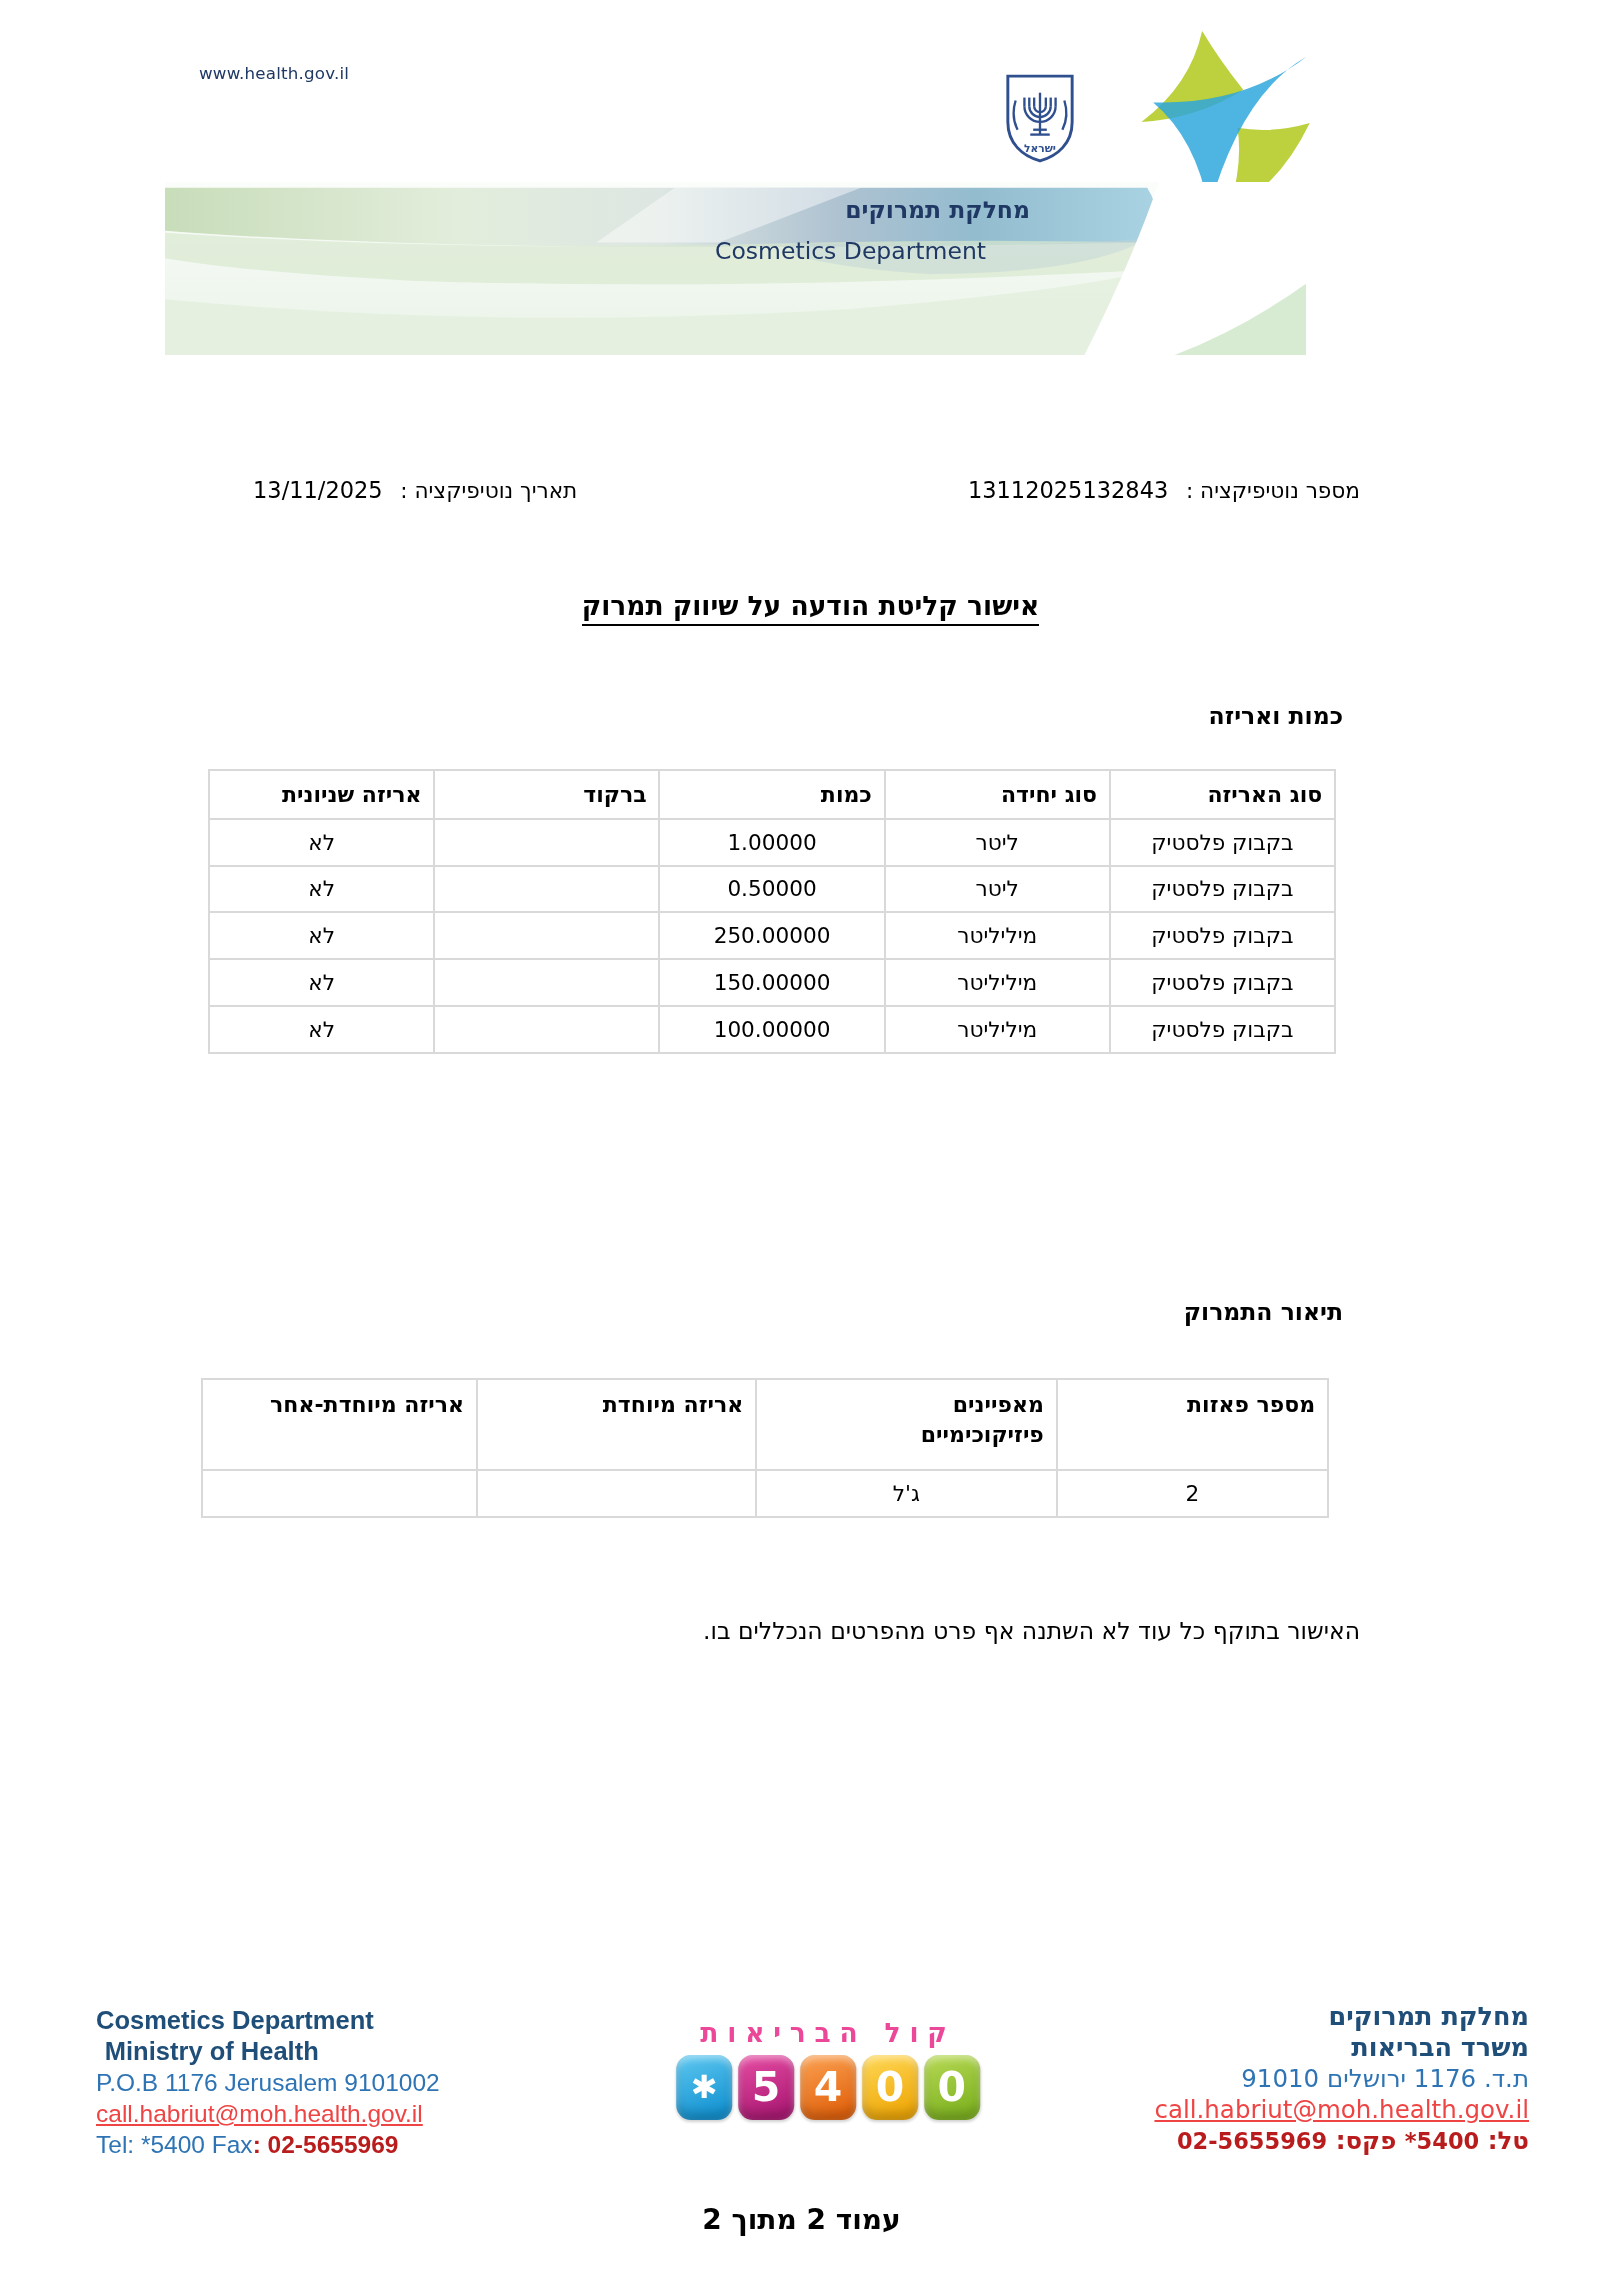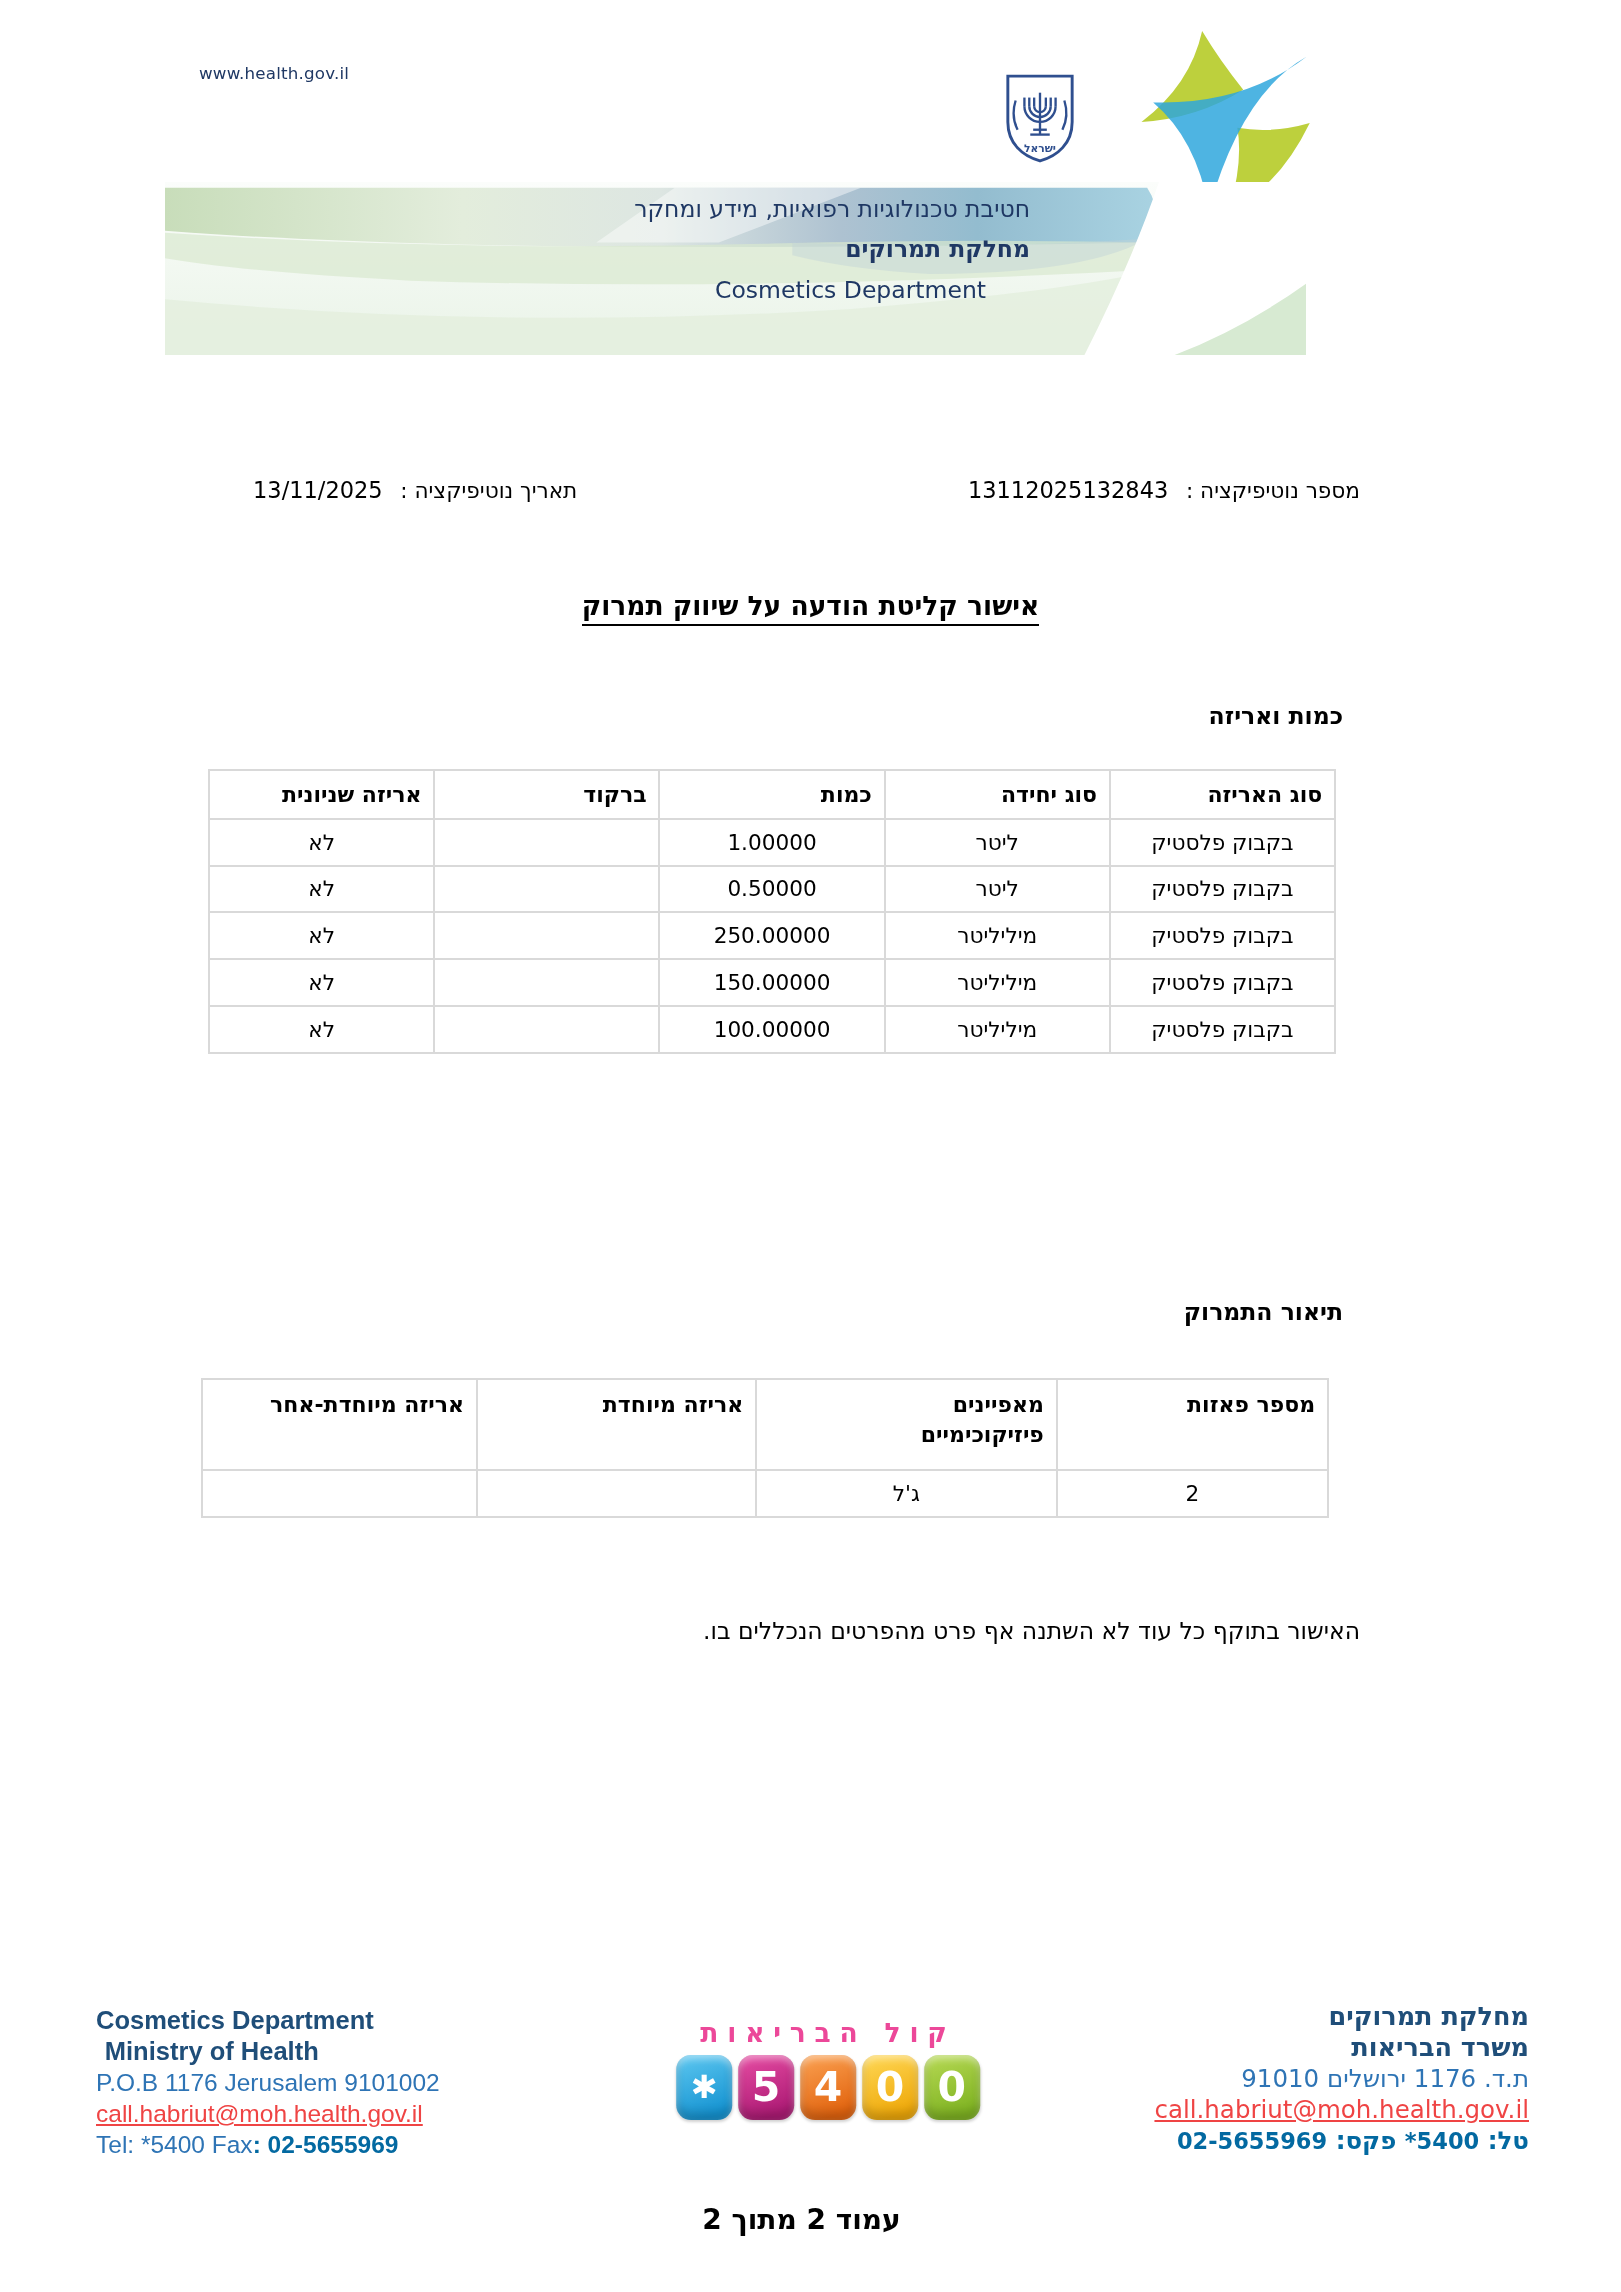--- a/index.html
+++ b/index.html
@@ -44,21 +44,21 @@
   .note{position:absolute;right:261px;top:1617px;direction:rtl;font-size:23.5px;}
   
   .footer-left{position:absolute;left:96px;top:2005px;font-family:"Liberation Sans","DejaVu Sans",sans-serif;
     font-size:24.5px;line-height:31px;color:#2e74b5;}
   .footer-left .fbold{font-weight:bold;color:#1f4e79;font-size:25.5px;}
   .footer-left .indent{padding-left:8.8px;}
   .footer-right{position:absolute;right:92px;top:2001px;text-align:right;direction:rtl;
     font-size:24.5px;line-height:31px;color:#2e74b5;}
   .footer-right .fbold{font-weight:bold;color:#1f4e79;font-size:25.5px;}
   .email-link{color:#ef4444;text-decoration:underline;cursor:pointer;}
-  .tel-bold{font-weight:bold;color:#0369a1;}
+  .tel-bold{font-weight:bold;color:#b91c1c;}
   .footer-center{position:absolute;left:828px;top:2017px;transform:translateX(-50%);text-align:center;}
   .kol-caption{color:#ec4899;font-weight:bold;font-size:26.5px;letter-spacing:8.8px;direction:rtl;white-space:nowrap;}
   .tiles{display:flex;direction:ltr;gap:5.9px;justify-content:center;margin-top:6.9px;}
   .tile{width:56px;height:65px;border-radius:14.7px;display:flex;align-items:center;justify-content:center;
     color:#fff;font-weight:bold;font-size:41px;
     box-shadow:inset 0 -7.8px 9.8px rgba(0,0,0,.18), inset 0 3.9px 7.8px rgba(255,255,255,.45), 0 2px 2.9px rgba(0,0,0,.18);}
   .tile-blue{background:linear-gradient(160deg,#56c2ed 10%,#1694d2 85%);font-size:32px;}
   .tile-magenta{background:linear-gradient(160deg,#e0479e 10%,#ad1b75 85%);}
   .tile-orange{background:linear-gradient(160deg,#f89b4b 10%,#e2640f 85%);}
   .tile-yellow{background:linear-gradient(160deg,#fdd34e 10%,#efa90a 85%);}
@@ -127,21 +127,20 @@
       <rect x="0" y="0" width="1164" height="177" fill="url(#bgGrad)"></rect>
       <path d="M0,6 H1002 Q1020,34 1002,62 Q600,70 300,64 Q100,58 0,50 Z" fill="url(#bandGrad)"></path>
       <path d="M520,6 H710 L565,62 H440 Z" fill="#ffffff" opacity="0.45"></path>
       <path d="M0,52 Q300,72 620,63 Q830,58 1002,62 L1002,90 Q600,112 250,101 Q80,92 0,78 Z" fill="#d9e8ce" opacity="0.7"></path>
       <path d="M640,62 Q820,70 1002,58 Q940,94 780,94 Q700,90 640,75 Z" fill="#c2d3d8" opacity="0.45"></path>
       <path d="M0,120 Q340,152 700,130 Q900,114 1002,92 L1002,177 H0 Z" fill="#e4f0df" opacity="0.9"></path>
       <path d="M1014,0 Q986,82 938,177 H1164 V0 Z" fill="#ffffff"></path>
       <path d="M1030,177 Q1100,150 1164,104 V177 Z" fill="#d7ead2"></path>
     </svg>
     <div class="banner-text">
-      <div class="b1">חטיבת טכנולוגיות רפואיות, מידע ומחקר</div>
       <div class="b2">מחלקת תמרוקים</div>
       <div class="b3">Cosmetics Department</div>
     </div>
   </div>
 
   <div class="notif-row">
     <div class="notif-item">
       <span>מספר נוטיפיקציה :</span>
       <span class="ltr">13112025132843</span>
     </div>

